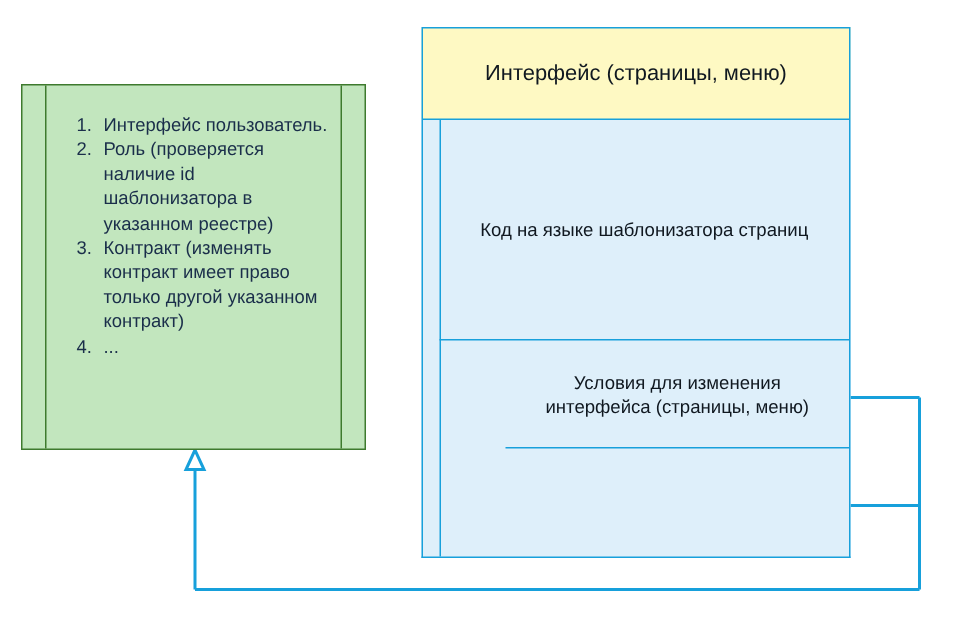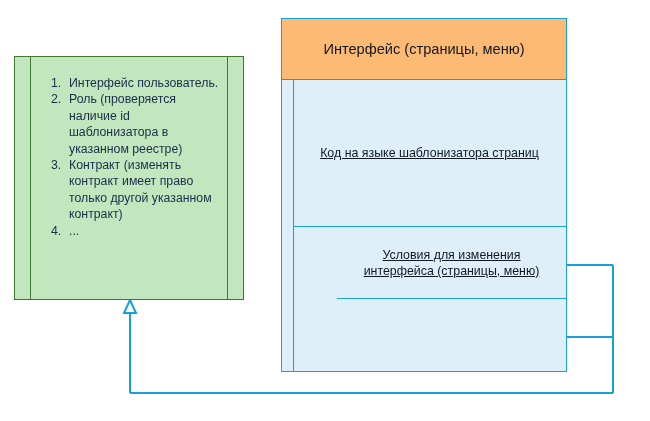--- a/index.html
+++ b/index.html
@@ -73,21 +73,21 @@
     height: 354px;
     box-sizing: border-box;
   }
   .blue-header {
     position: absolute;
     left: 0;
     top: 0;
     width: 100%;
     height: 62px;
     box-sizing: border-box;
-    background: #fdba74;
+    background: #fef9c3;
     border: 1.5px solid #17A0DB;
     display: flex;
     align-items: center;
     justify-content: center;
     color: #101820;
     font-size: 14.6px;
   }
   .blue-body {
     position: absolute;
     left: 0;
@@ -113,21 +113,20 @@
     right: 0;
     box-sizing: border-box;
     display: flex;
     align-items: center;
     justify-content: center;
     text-align: center;
     color: #101820;
     font-size: 12.4px;
     line-height: 16px;
     padding: 12px 10px;
-    text-decoration: underline;
   }
   .comp-1 { top: 0px;   height: 147px; border-bottom: 1.5px solid #17A0DB; }
   .comp-2 { top: 147px; height: 72px;  border-bottom: 1.5px solid #17A0DB; margin-left: 44px; }
   .comp-3 { top: 219px; height: 73px; }
 
   
   .connector-svg {
     position: absolute;
     left: 0;
     top: 0;

